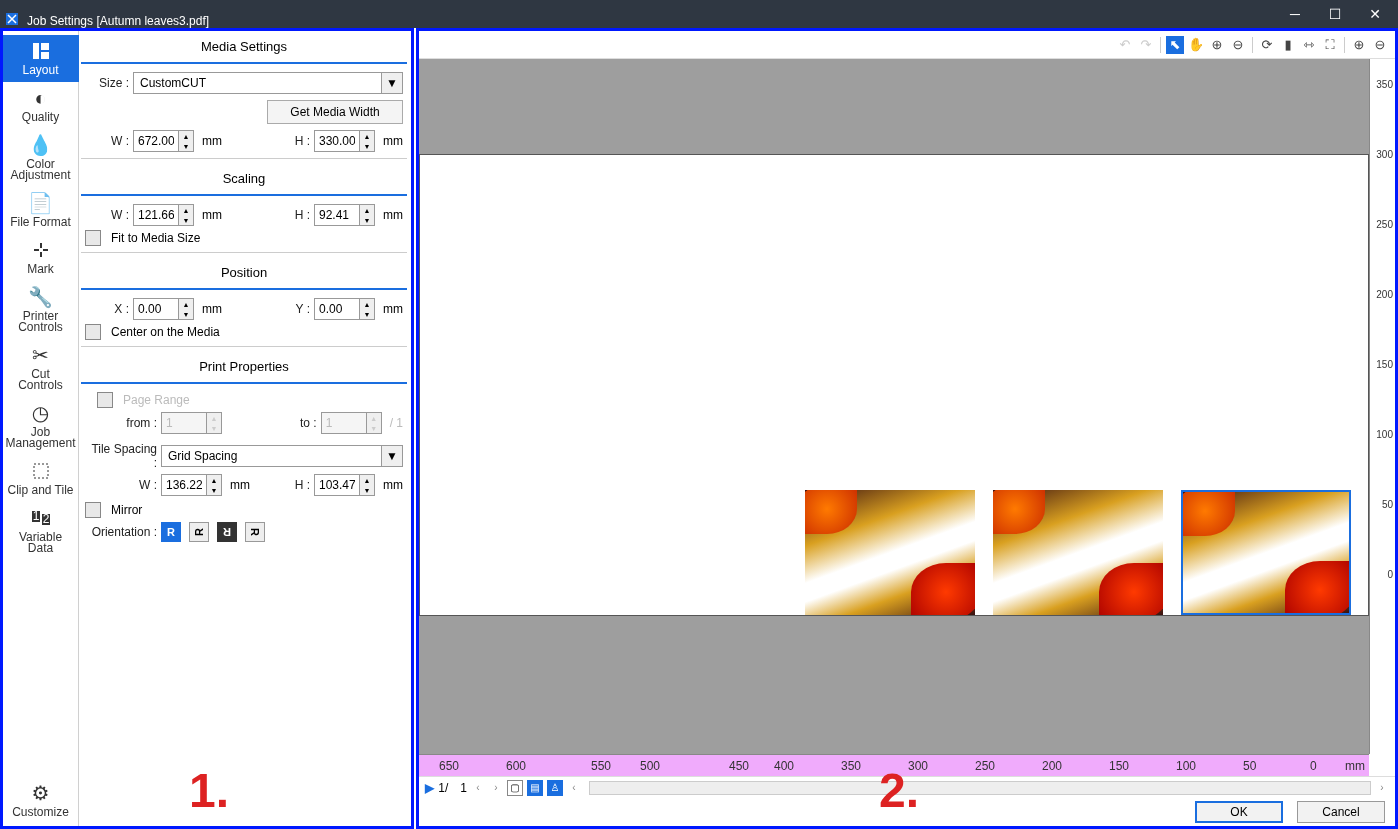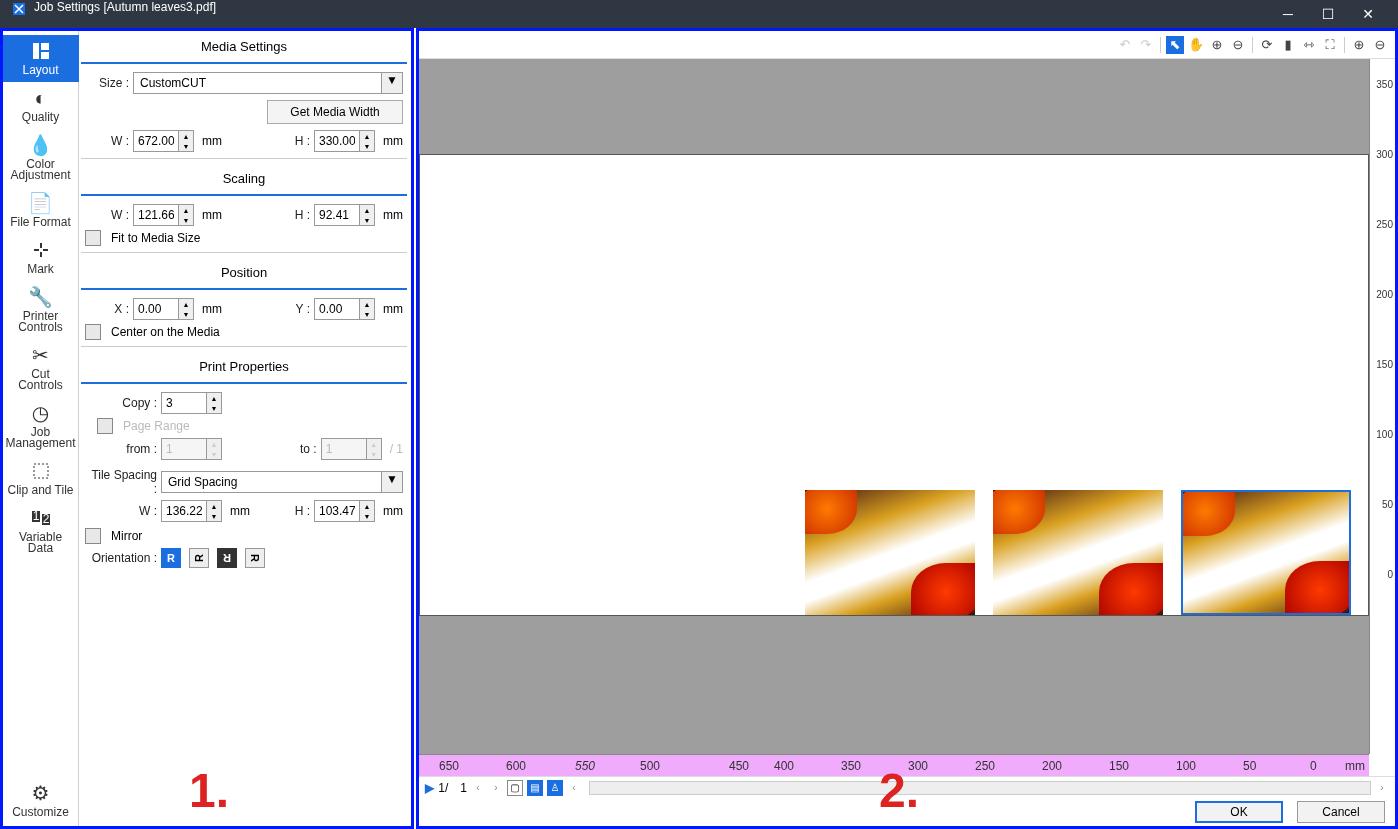--- a/index.html
+++ b/index.html
@@ -1,38 +1,38 @@
 <!DOCTYPE html>
 <html><head>
 <meta charset="utf-8">
 <style>
 *{box-sizing:border-box;margin:0;padding:0;font-family:"Segoe UI",Arial,sans-serif;font-size:12px;user-select:none}
 body{width:1398px;height:829px;background:#fff;overflow:hidden;position:relative}
-.titlebar{height:28px;background:#2f3742;color:#fff;display:flex;align-items:flex-start;padding:0 10px}
+.titlebar{height:28px;background:#2f3742;color:#fff;display:flex;align-items:flex-end;padding:0 3px}
 .titlebar .app-icon{width:18px;height:18px;margin-right:6px;display:flex;align-items:center;justify-content:center}
 .titlebar .title{font-size:12px}
 .titlebar .spacer{flex:1}
 .winbtn{width:40px;height:28px;display:flex;align-items:center;justify-content:center;font-size:14px;color:#fff}
 .main{display:flex;height:801px}
 .left{width:414px;height:100%;border:3px solid #0018ff;display:flex;position:relative}
 .right{flex:1;height:100%;border:3px solid #0018ff;margin-left:2px;position:relative;background:#fff}
 
 .tabs{width:76px;background:#fff;display:flex;flex-direction:column;align-items:center;padding-top:4px;border-right:1px solid #d0d0d0}
 .tab{width:76px;padding:4px 0 6px;text-align:center;color:#333;font-size:10px;line-height:11px;cursor:pointer}
 .tab .ticon{height:24px;display:flex;align-items:center;justify-content:center;font-size:20px;color:#333;margin-bottom:2px}
 .tab.active{background:#1a6edf;color:#fff;position:relative}
 .tab.active .ticon{color:#fff}
 .tab.active::after{content:"";position:absolute;right:-8px;top:50%;transform:translateY(-50%);border:8px solid transparent;border-left-color:#1a6edf}
 .tab.customize{margin-top:auto;margin-bottom:2px}
 
 .panel{flex:1;overflow-y:auto;padding:2px 6px 0 4px}
 .section-head{text-align:center;font-size:13px;padding:6px 0 8px;border-bottom:2px solid #1a6edf;margin:0 -2px 8px}
 .row{display:flex;align-items:center;margin:4px 2px;gap:4px}
 .lbl{text-align:right;font-size:12px;color:#222}
-.sel{display:flex;align-items:flex-start;border:1px solid #999;background:#efefef;height:22px}
+.sel{display:flex;align-items:center;border:1px solid #999;background:#efefef;height:22px}
 .sel .selval{flex:1;padding:0 6px;background:#fff;height:100%;display:flex;align-items:center;border-right:1px solid #999}
 .sel .selbtn{width:20px;text-align:center}
 .btn{height:24px;border:1px solid #aaa;background:#f4f4f4;padding:0 14px;display:inline-flex;align-items:center;justify-content:center;font-size:12px}
 .spin{display:flex;align-items:center;border:1px solid #999;height:22px;background:#fff}
 .spin input{border:none;width:44px;text-align:left;padding:0 4px;height:100%;font-size:12px;outline:none}
 .spin .arrows{display:flex;flex-direction:column;border-left:1px solid #999}
 .spin .arrows span{width:14px;height:10px;background:#efefef;font-size:7px;display:flex;align-items:center;justify-content:center;line-height:1}
 .unit{margin-left:4px;font-size:12px}
 .chk{width:16px;height:16px;border:1px solid #888;background:#e8e8e8;margin-right:6px;display:inline-block}
 .disabled{color:#bbb}
@@ -209,30 +209,20 @@
           </div>
         <span class="unit">mm</span>
       </div>
       <div class="row">
           <span class="chk"></span>
           <span>Center on the Media</span>
         </div>
       <div class="sep"></div>
 
       <div class="section-head">Print Properties</div>
-      <div class="row">
-        <span class="lbl" style="width:72px">Copy :</span>
-        <div class="spin">
-            <input value="3" style="">
-            <div class="arrows">
-              <span>▲</span>
-              <span>▼</span>
-            </div>
-          </div>
-      </div>
       <div class="row disabled">
           <span class="chk" style="margin-left:12px"></span>
           <span>Page Range</span>
         </div>
       <div class="row disabled">
         <span class="lbl" style="width:72px">from :</span>
         <div class="spin" style="background:#f5f5f5">
             <input disabled="" style="background: rgb(245, 245, 245); color: rgb(187, 187, 187);" value="1">
             <div class="arrows">
               <span style="color:#ccc">▲</span>
@@ -340,21 +330,21 @@
         <span class="vtick" style="top: 160px;">250</span>
         <span class="vtick" style="top: 230px;">200</span>
         <span class="vtick" style="top: 300px;">150</span>
         <span class="vtick" style="top: 370px;">100</span>
         <span class="vtick" style="top: 440px;">50</span>
         <span class="vtick" style="top: 510px;">0</span>
       </div>
     <div class="hruler" id="hruler">
         <span style="position: absolute; left: 20px; top: 4px;">650</span>
         <span style="position: absolute; left: 87px; top: 4px;">600</span>
-        <span style="position: absolute; left: 156px; top: 4px; font-style: italic;">550</span>
+        <span style="position: absolute; left: 172px; top: 4px;">550</span>
         <span style="position: absolute; left: 221px; top: 4px;">500</span>
         <span style="position: absolute; left: 288px; top: 4px; margin-left: 22px;">450</span>
         <span style="position: absolute; left: 355px; top: 4px;">400</span>
         <span style="position: absolute; left: 422px; top: 4px;">350</span>
         <span style="position: absolute; left: 489px; top: 4px;">300</span>
         <span style="position: absolute; left: 556px; top: 4px;">250</span>
         <span style="position: absolute; left: 623px; top: 4px;">200</span>
         <span style="position: absolute; left: 690px; top: 4px;">150</span>
         <span style="position: absolute; left: 757px; top: 4px;">100</span>
         <span style="position: absolute; left: 824px; top: 4px;">50</span>

